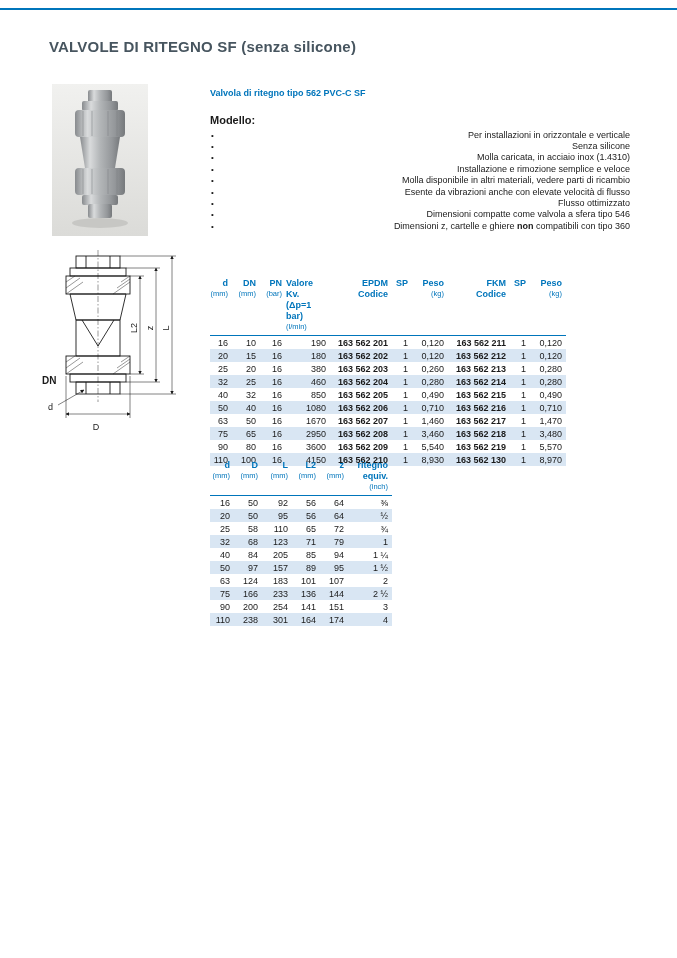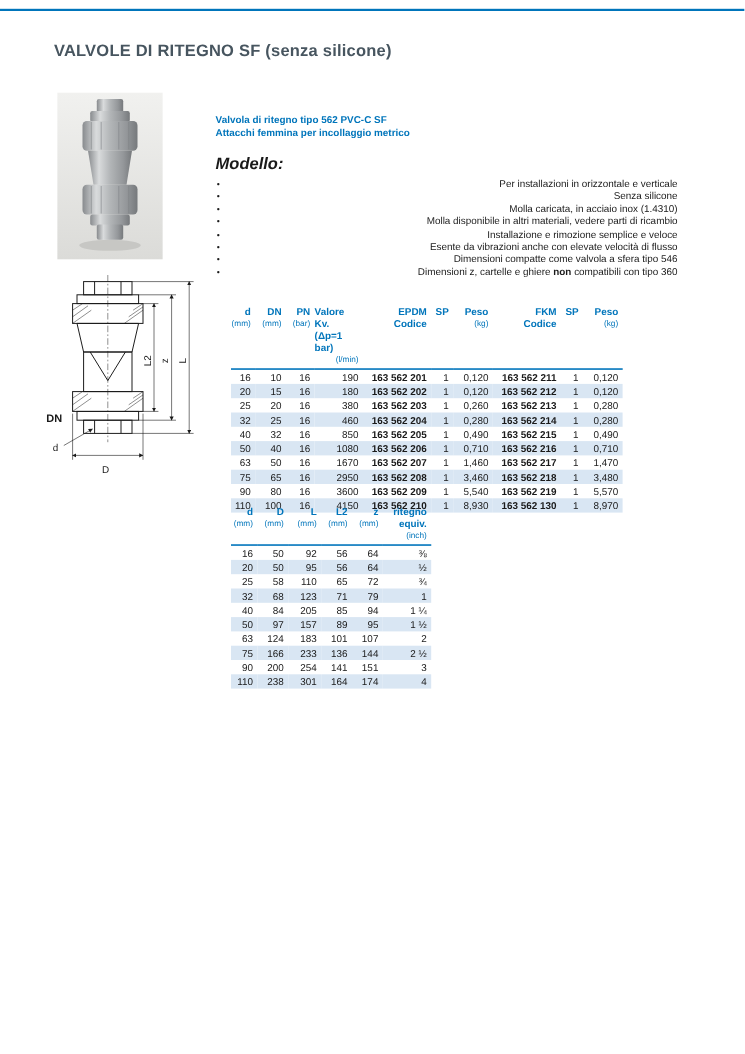--- a/index.html
+++ b/index.html
@@ -2,35 +2,35 @@
 <html><head>
 <meta charset="utf-8">
 <style>
   html,body{margin:0;padding:0;background:#ffffff;}
   body{font-family:"Liberation Sans", sans-serif; color:#1a1a1a;}
   .page{position:relative;width:677px;height:734px;background:#fff;overflow:hidden;}
   .topline{position:absolute;left:0;top:8px;width:677px;height:2px;background:#0075BB;}
   .title{position:absolute;left:49px;top:38px;margin:0;font-size:15px;font-weight:bold;color:#47555F;letter-spacing:0.2px;}
   .photo{position:absolute;left:52px;top:84px;width:96px;height:152px;}
   .draw{position:absolute;left:36px;top:250px;width:160px;height:205px;}
-  .intro{position:absolute;left:196px;top:88px;width:420px;margin-top:16px;}
+  .intro{position:absolute;left:210px;top:88px;width:420px;}
   .subtitle{color:#0075BB;font-weight:bold;font-size:9px;line-height:11.5px;margin-bottom:14px;}
-  .model{font-weight:bold;font-size:15px;margin-bottom:4px;font-style:italic;}
+  .model{font-weight:bold;font-size:11px;margin-bottom:4px;}
   .features{list-style:none;margin:0;padding:0;font-size:9px;line-height:11.4px;}
   .features li{position:relative;padding-left:10px;text-align:right;}
   .features li::before{content:"•";position:absolute;left:1px;top:0;font-size:8px;}
   .features b{font-weight:bold;}
 
   table{border-collapse:collapse;table-layout:fixed;}
   #spec{position:absolute;left:210px;top:278px;width:356px;}
   #dims{position:absolute;left:210px;top:460px;width:182px;}
   th{color:#0075BB;text-align:right;vertical-align:top;padding:0 4px 3px 0;border-bottom:1px solid #0075BB;font-weight:normal;}
   .h1{display:block;font-weight:bold;font-size:9px;line-height:11px;}
   .h2{display:block;font-weight:normal;font-size:7.5px;line-height:10px;}
-  .h3{display:block;font-weight:normal;font-size:7.5px;line-height:10px;text-align:right;}
+  .h3{display:block;font-weight:normal;font-size:7.5px;line-height:10px;}
   #spec th:nth-child(4){text-align:left;}
   #spec th:nth-child(4) .h2, #spec th:nth-child(5) .h2, #spec th:nth-child(8) .h2{font-weight:bold;font-size:9px;line-height:11px;}
   #dims th:nth-child(6) .h2{font-weight:bold;font-size:9px;line-height:11px;}
   td{font-size:9px;height:13px;padding:0 4px 0 0;text-align:right;white-space:nowrap;}
   tbody tr:nth-child(even){background:#D9E6F3;}
   #spec td:nth-child(5), #spec td:nth-child(8){font-weight:bold;}
 
   .footer-logo{position:absolute;left:49px;top:918px;color:#0075BB;font-weight:bold;font-size:13px;letter-spacing:0.5px;}
   .page-number{position:absolute;right:37px;top:920px;font-size:10px;color:#222;}
 </style>
@@ -127,30 +127,30 @@
       <text x="133" y="78" transform="rotate(-90 133 78)" text-anchor="middle">L</text>
       <text x="6" y="134" font-size="10" font-weight="bold">DN</text>
       <text x="12" y="160">d</text>
       <text x="60" y="180" text-anchor="middle">D</text>
     </g>
   </svg>
 
   <div class="intro">
     <div class="subtitle">
       <div>Valvola di ritegno tipo 562 PVC-C SF</div>
-      <div>Attacchi femmina per incollaggio metrico</div>
     </div>
     <div class="model">Modello:</div>
     <ul class="features">
       <li>Per installazioni in orizzontale e verticale</li>
       <li>Senza silicone</li>
       <li>Molla caricata, in acciaio inox (1.4310)</li>
+      <li>Installazione e rimozione semplice e veloce</li>
       <li>Molla disponibile in altri materiali, vedere parti di ricambio</li>
-      <li>Installazione e rimozione semplice e veloce</li>
       <li>Esente da vibrazioni anche con elevate velocità di flusso</li>
+      <li>Flusso ottimizzato</li>
       <li>Dimensioni compatte come valvola a sfera tipo 546</li>
       <li><span>Dimensioni z, cartelle e ghiere </span><b>non</b><span> compatibili con tipo 360</span></li>
     </ul>
   </div>
 
   <table id="spec">
     <colgroup>
       <col style="width:22px">
         <col style="width:28px">
         <col style="width:26px">

